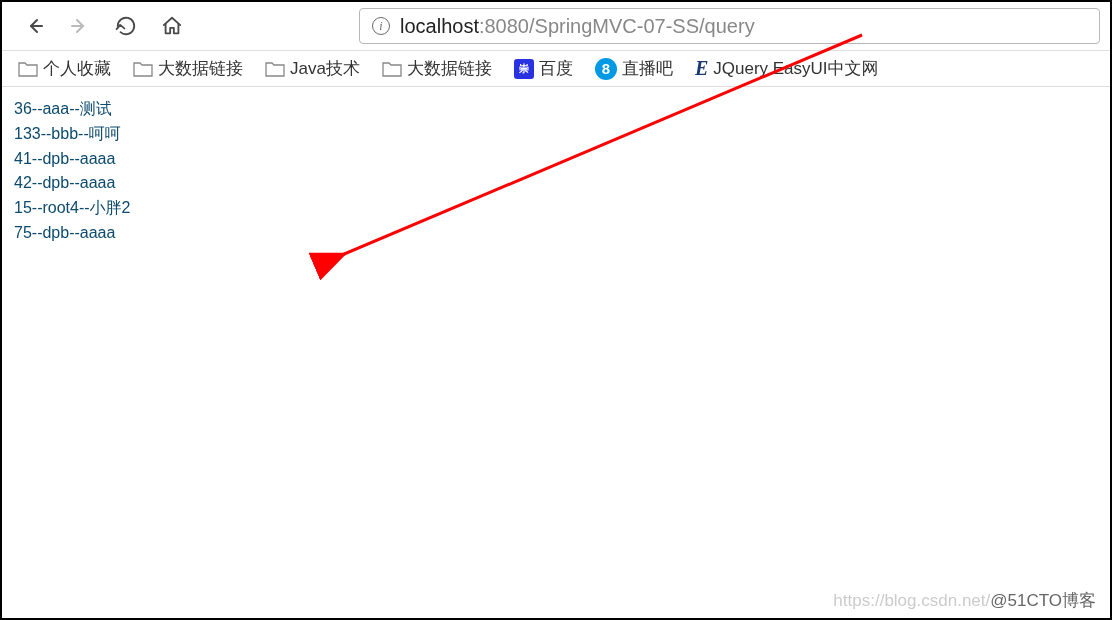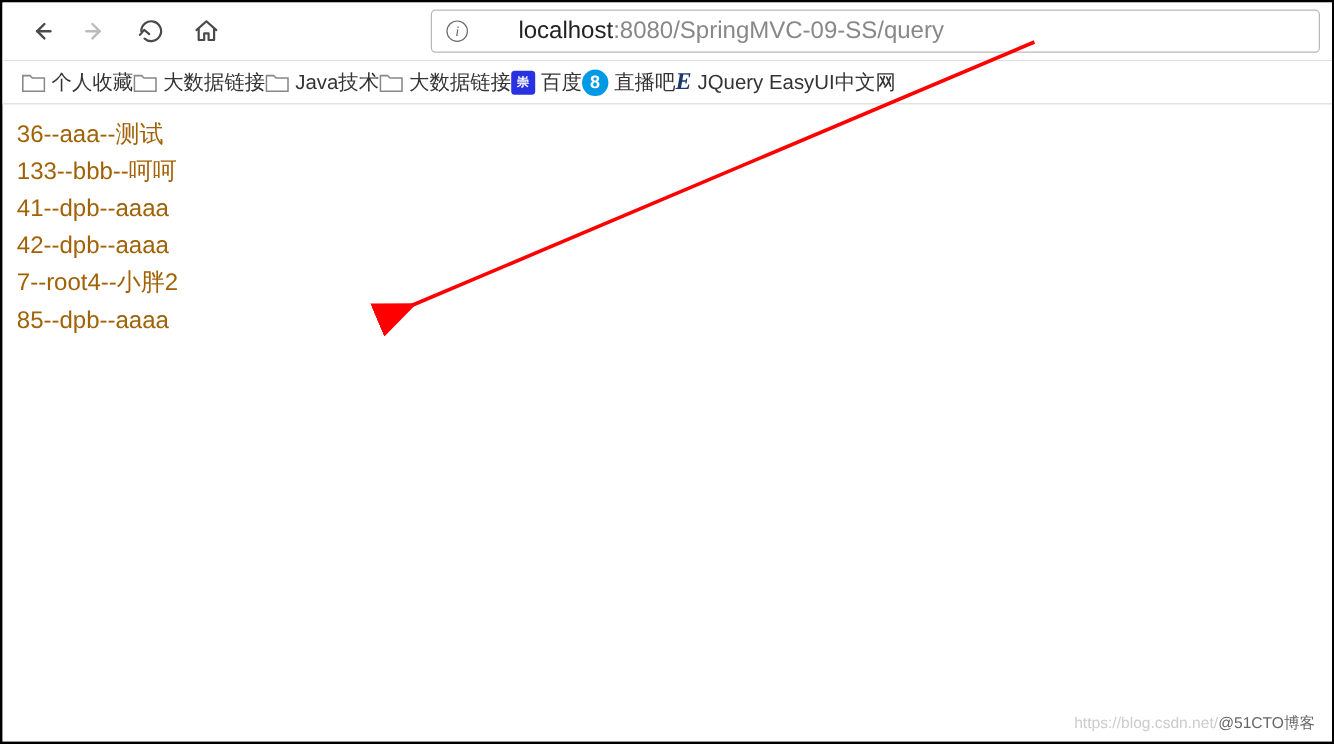--- a/index.html
+++ b/index.html
@@ -67,26 +67,26 @@
       margin-right: 10px;
       flex-shrink: 0;
     }
     .url-text {
       font-size: 20px;
       color: #888;
       white-space: nowrap;
     }
     .url-host {
       color: #222;
-      margin-left: 32px;
     }
     .bookmarks-bar {
       display: flex;
       align-items: center;
       padding: 6px 16px;
+      gap: 22px;
       border-bottom: 1px solid #ddd;
       background: #fff;
     }
     .bookmark {
       display: flex;
       align-items: center;
       gap: 5px;
       font-size: 17px;
       color: #333;
       cursor: pointer;
@@ -123,38 +123,38 @@
     }
     .jquery-icon {
       font-size: 20px;
       font-style: italic;
       font-weight: bold;
       color: #1a3a6e;
       font-family: 'Brush Script MT', cursive;
     }
     .content {
       padding: 10px 12px;
-      font-size: 20px;
+      font-size: 16px;
       line-height: 1.55;
-      color: #a16207;
+      color: #0c4a6e;
     }
     .content-line {
       display: block;
     }
     .arrow-overlay {
       position: absolute;
       top: 0;
       left: 0;
       pointer-events: none;
     }
     .watermark {
       position: absolute;
       bottom: 6px;
       right: 14px;
-      font-size: 13px;
+      font-size: 17px;
       color: #ccc;
     }
     .watermark-dark {
       color: #666;
     }
   </style>
 </head>
 <body>
 
 <div class="browser-toolbar">
@@ -180,21 +180,21 @@
     <div class="nav-btn">
       <svg width="22" height="22" viewBox="0 0 24 24" fill="none" stroke="#4a4a4a" stroke-width="2" stroke-linecap="round" stroke-linejoin="round">
           <path d="M3 11l9-8 9 8"></path>
           <path d="M5 10v10h5v-6h4v6h5V10"></path>
         </svg>
     </div>
   </div>
   <div class="address-bar">
     <span class="info-icon">i</span>
     <span class="url-text">
-      <span class="url-host">localhost</span><span>:8080/SpringMVC-09-SS/query</span>
+      <span class="url-host">localhost</span><span>:8080/SpringMVC-07-SS/query</span>
     </span>
   </div>
 </div>
 
 <div class="bookmarks-bar">
   <div class="bookmark">
     <span class="folder-icon">
       <svg width="20" height="16" viewBox="0 0 20 16">
           <path d="M1 2h6l2 2h10v11H1z" fill="none" stroke="#888" stroke-width="1.3"></path>
         </svg>
@@ -237,22 +237,22 @@
     <span class="jquery-icon">E</span>
     <span>JQuery EasyUI中文网</span>
   </div>
 </div>
 
 <div class="content">
   <span class="content-line">36--aaa--测试</span>
   <span class="content-line">133--bbb--呵呵</span>
   <span class="content-line">41--dpb--aaaa</span>
   <span class="content-line">42--dpb--aaaa</span>
-  <span class="content-line">7--root4--小胖2</span>
-  <span class="content-line">85--dpb--aaaa</span>
+  <span class="content-line">15--root4--小胖2</span>
+  <span class="content-line">75--dpb--aaaa</span>
 </div>
 
 <svg class="arrow-overlay" width="1112" height="620">
   <defs>
     <marker id="arrowhead" markerWidth="12" markerHeight="10" refX="2" refY="5" orient="auto">
       <polygon points="0 0, 12 5, 0 10" fill="#ff0000" transform="rotate(180 6 5)"></polygon>
     </marker>
   </defs>
   <line x1="860" y1="33" x2="340" y2="253" stroke="#ff0000" stroke-width="3" marker-end="url(#arrowhead)"></line>
 </svg>

